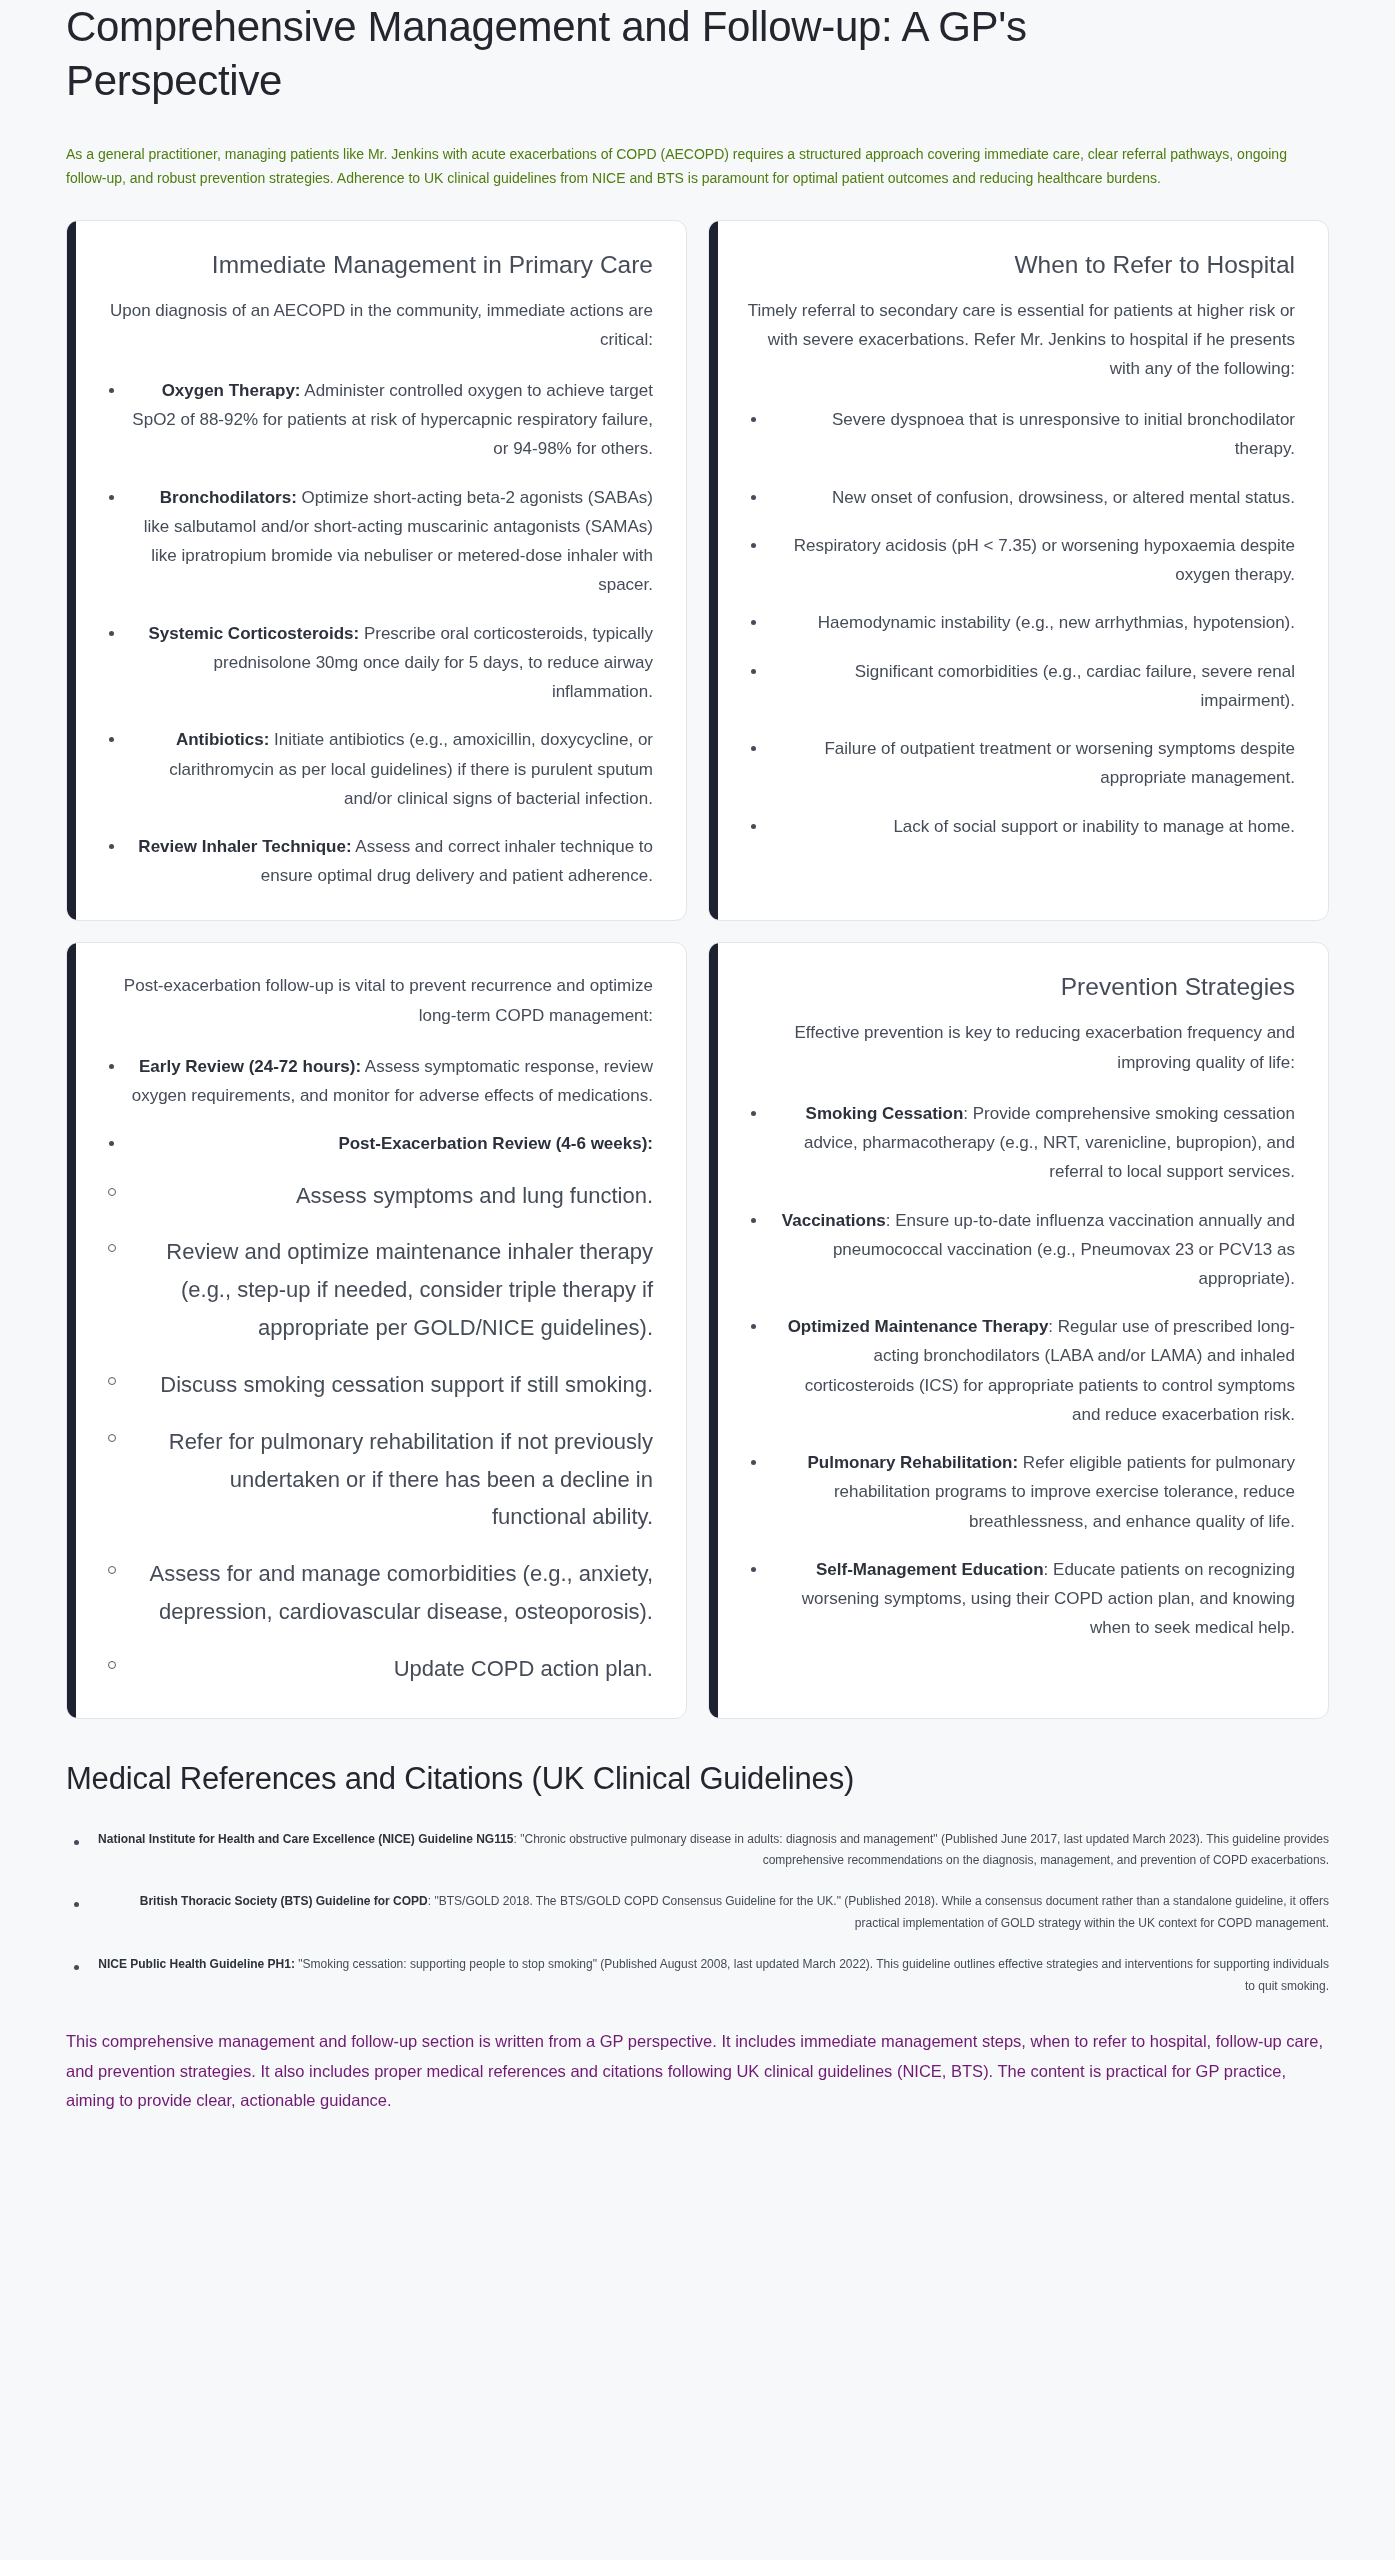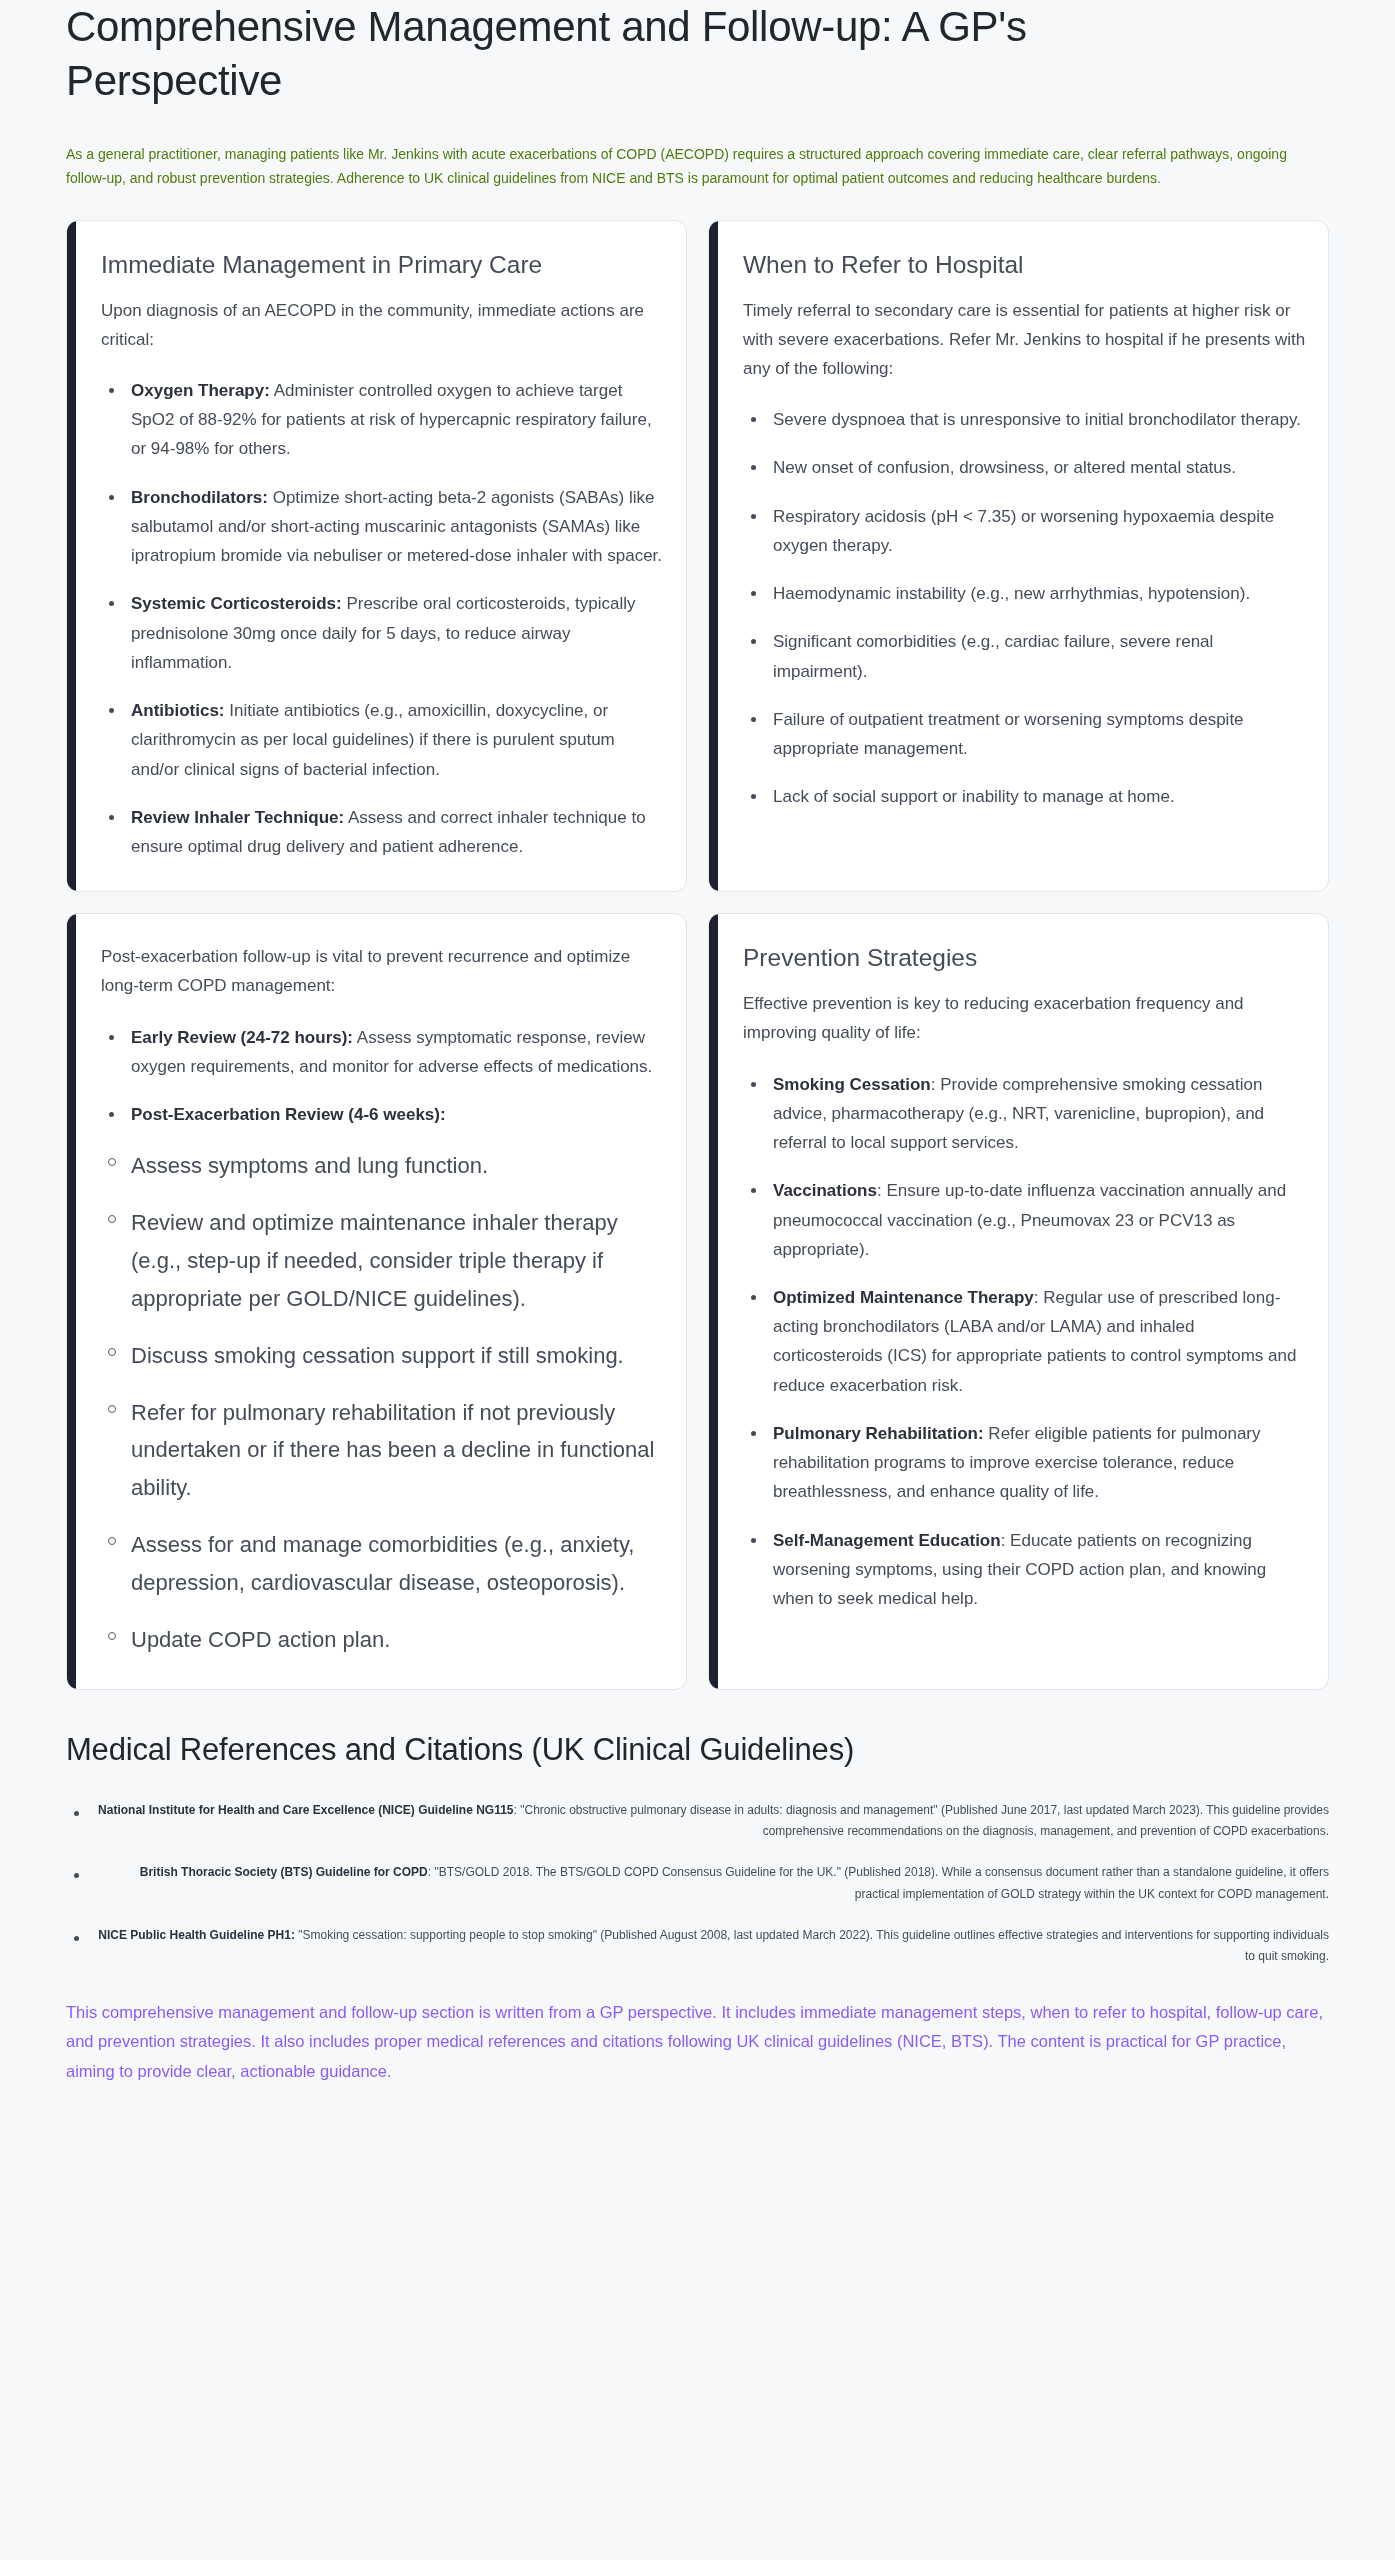--- a/index.html
+++ b/index.html
@@ -46,22 +46,23 @@
     grid-template-columns: 1fr 1fr;
     gap: 21px 21px;
     margin-top: 30px;
   }
 
   .card {
     position: relative;
     background: #ffffff;
     border: 1px solid #e2e5ea;
     border-radius: 12px;
-    padding: 28px 20px 30px 34px;
+    padding: 28px 33px 30px 34px;
     overflow: hidden;
+    text-align: right;
   }
 
   .card::before {
     content: "";
     position: absolute;
     left: 0;
     top: 0;
     bottom: 0;
     width: 9px;
     background: #1e2130;
@@ -184,21 +185,21 @@
   }
 
   ul.refs > li b {
     font-weight: 700;
     color: #2c313c;
   }
 
   .closing {
     font-size: 16.5px;
     line-height: 1.8;
-    color: #8b5cf6;
+    color: #701a75;
     margin-top: 30px;
     max-width: 1265px;
   }
 </style>
 </head>
 <body>
 
 <div class="page">
 
   <h1 class="page-title">Comprehensive Management and Follow-up: A GP's Perspective</h1>

